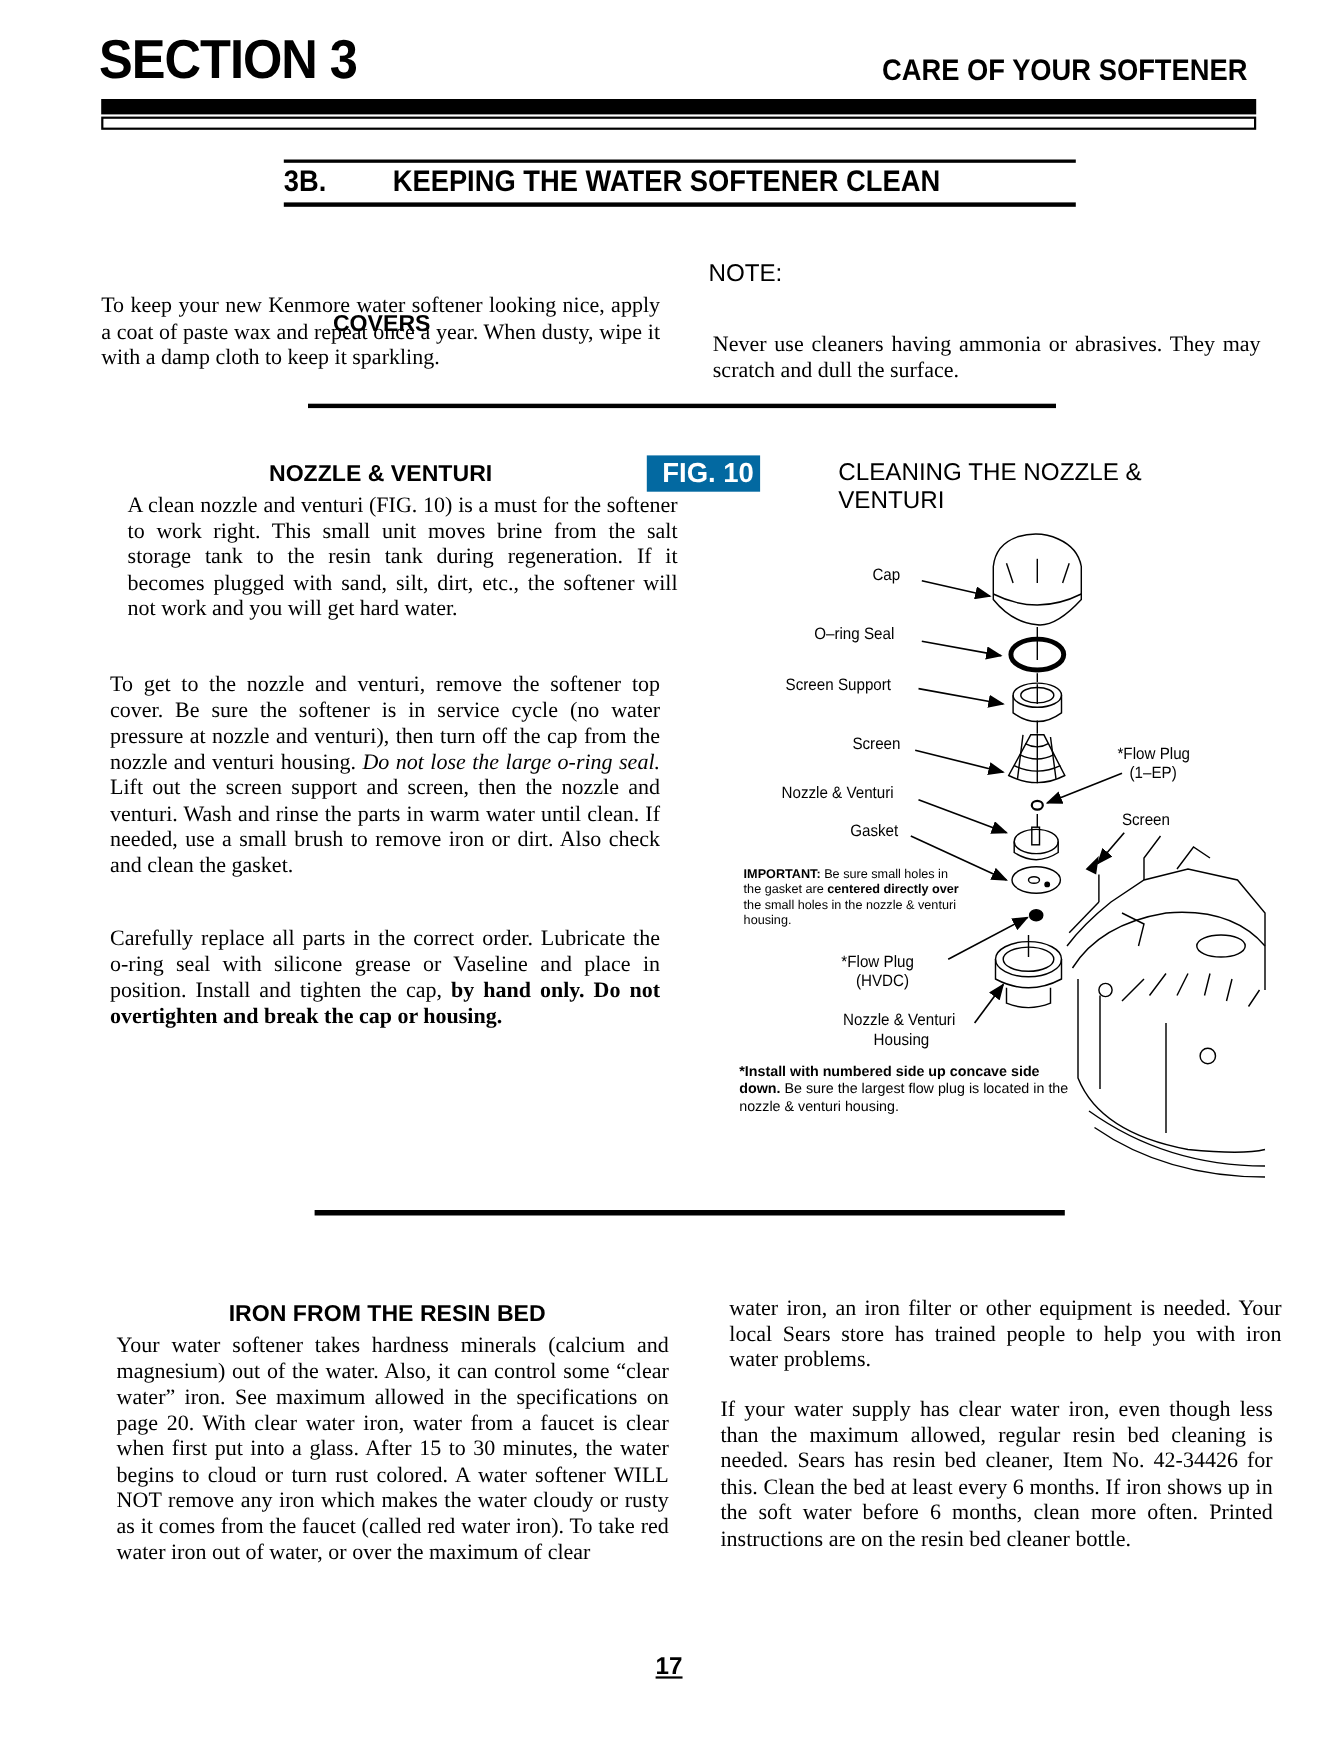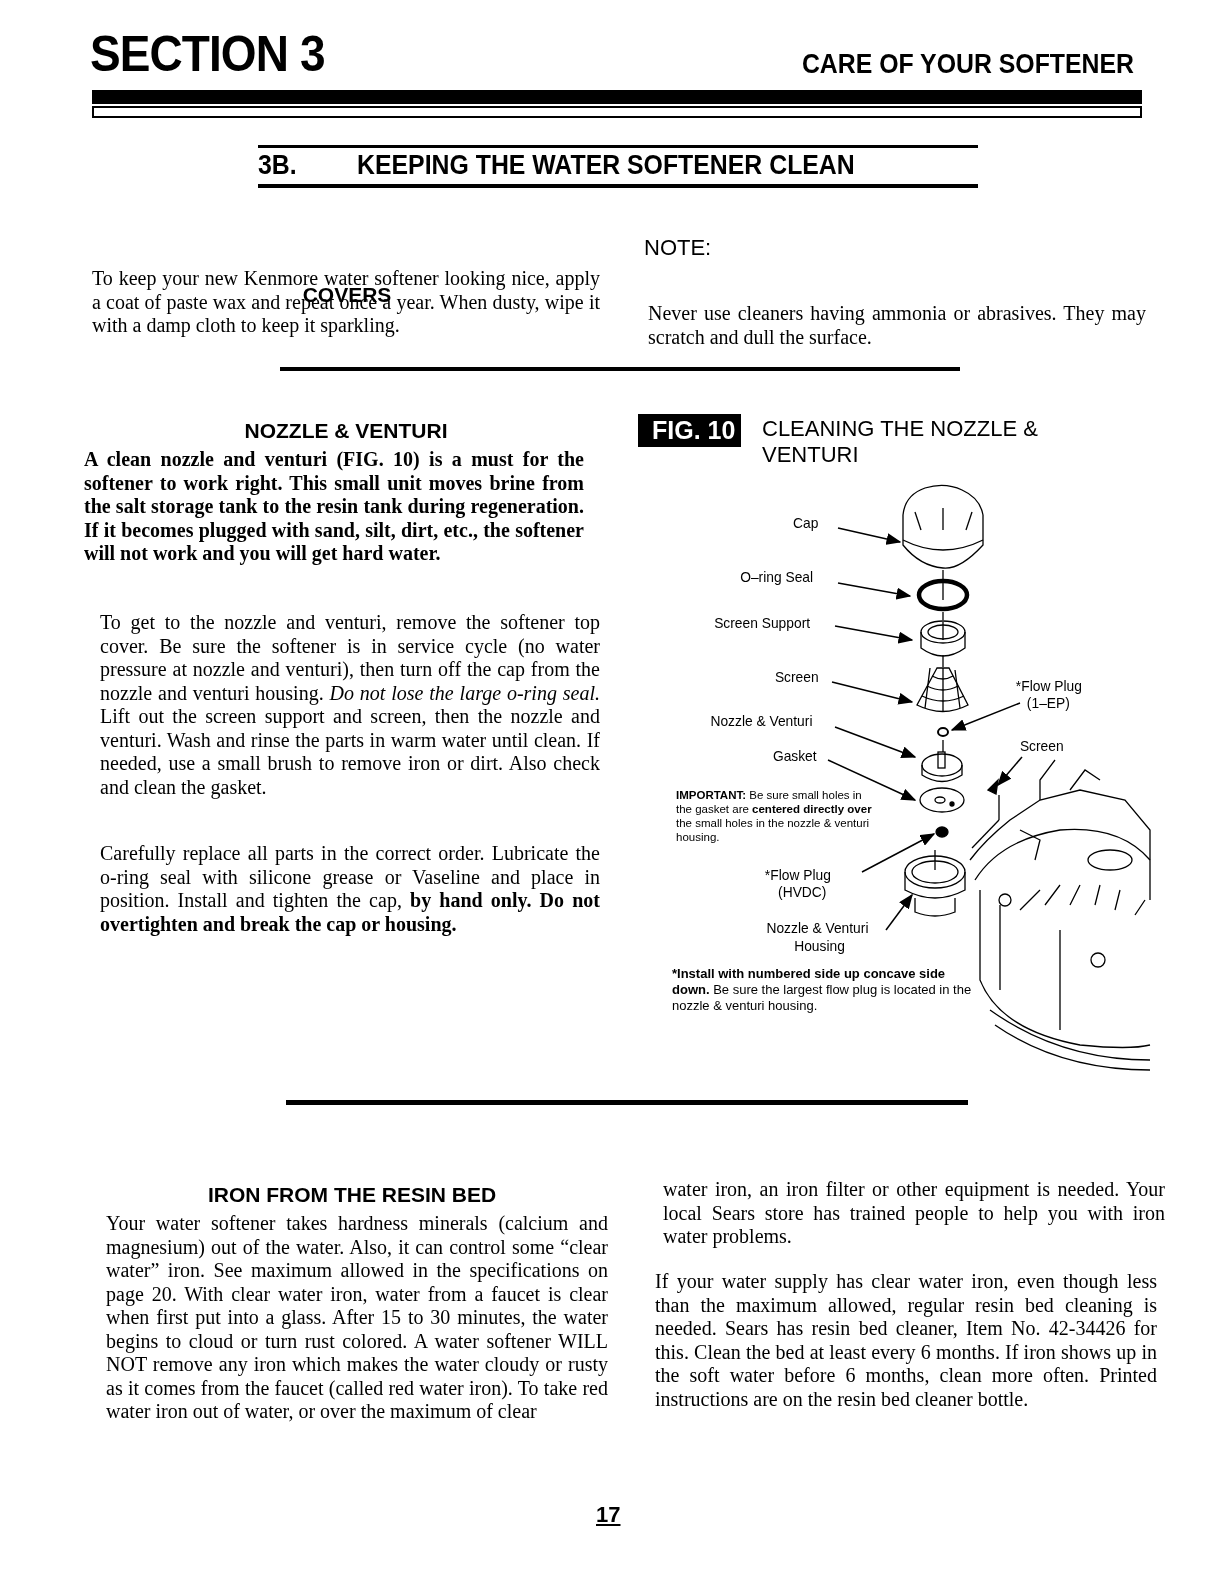--- a/index.html
+++ b/index.html
@@ -21,25 +21,25 @@
   .heading { font-size: 21px; font-weight: bold; text-align: center; line-height: 26px; }
   .body { font-size: 20px; line-height: 23.5px; text-align: justify; }
 
   #covers-heading { left: 92px; top: 234px; width: 510px; margin-top: 48px; }
   #covers-text { left: 92px; top: 267px; width: 508px; }
   #note-heading { left: 644px; top: 234px; font-size: 22px; line-height: 28px; text-align: center; }
   #note-text { left: 648px; top: 270px; width: 498px; margin-top: 32px; }
   #rule-covers { left: 280px; top: 367px; width: 680px; height: 4px; background: #000; }
 
   #nozzle-heading { left: 92px; top: 418px; width: 508px; }
-  #nozzle-p1 { left: 84px; top: 448px; width: 500px; font-weight: bold; }
+  #nozzle-p1 { left: 116px; top: 448px; width: 500px; }
   #nozzle-p2 { left: 100px; top: 611px; width: 500px; }
   #nozzle-p3 { left: 100px; top: 842px; width: 500px; }
 
-  #fig-badge { left: 638px; top: 414px; background: #000000; color: #fff; font-size: 25px; font-weight: bold; padding: 1px 6px 2px 14px; line-height: 30px; }
+  #fig-badge { left: 588px; top: 414px; background: #0369a1; color: #fff; font-size: 25px; font-weight: bold; padding: 1px 6px 2px 14px; line-height: 30px; }
   #fig-title { left: 762px; top: 416px; font-size: 22px; line-height: 26px; width: 310px; }
 
   .lbl { font-size: 15px; line-height: 18px; transform: scaleX(0.92); }
   #important-note { left: 676px; top: 788px; width: 200px; font-size: 11.5px; line-height: 14px; }
   #install-note { left: 672px; top: 966px; width: 300px; font-size: 13px; line-height: 16px; }
 
   #rule-mid { left: 286px; top: 1100px; width: 682px; height: 5px; background: #000; }
 
   #iron-heading { left: 92px; top: 1182px; width: 520px; }
   #iron-left { left: 106px; top: 1212px; width: 502px; }

